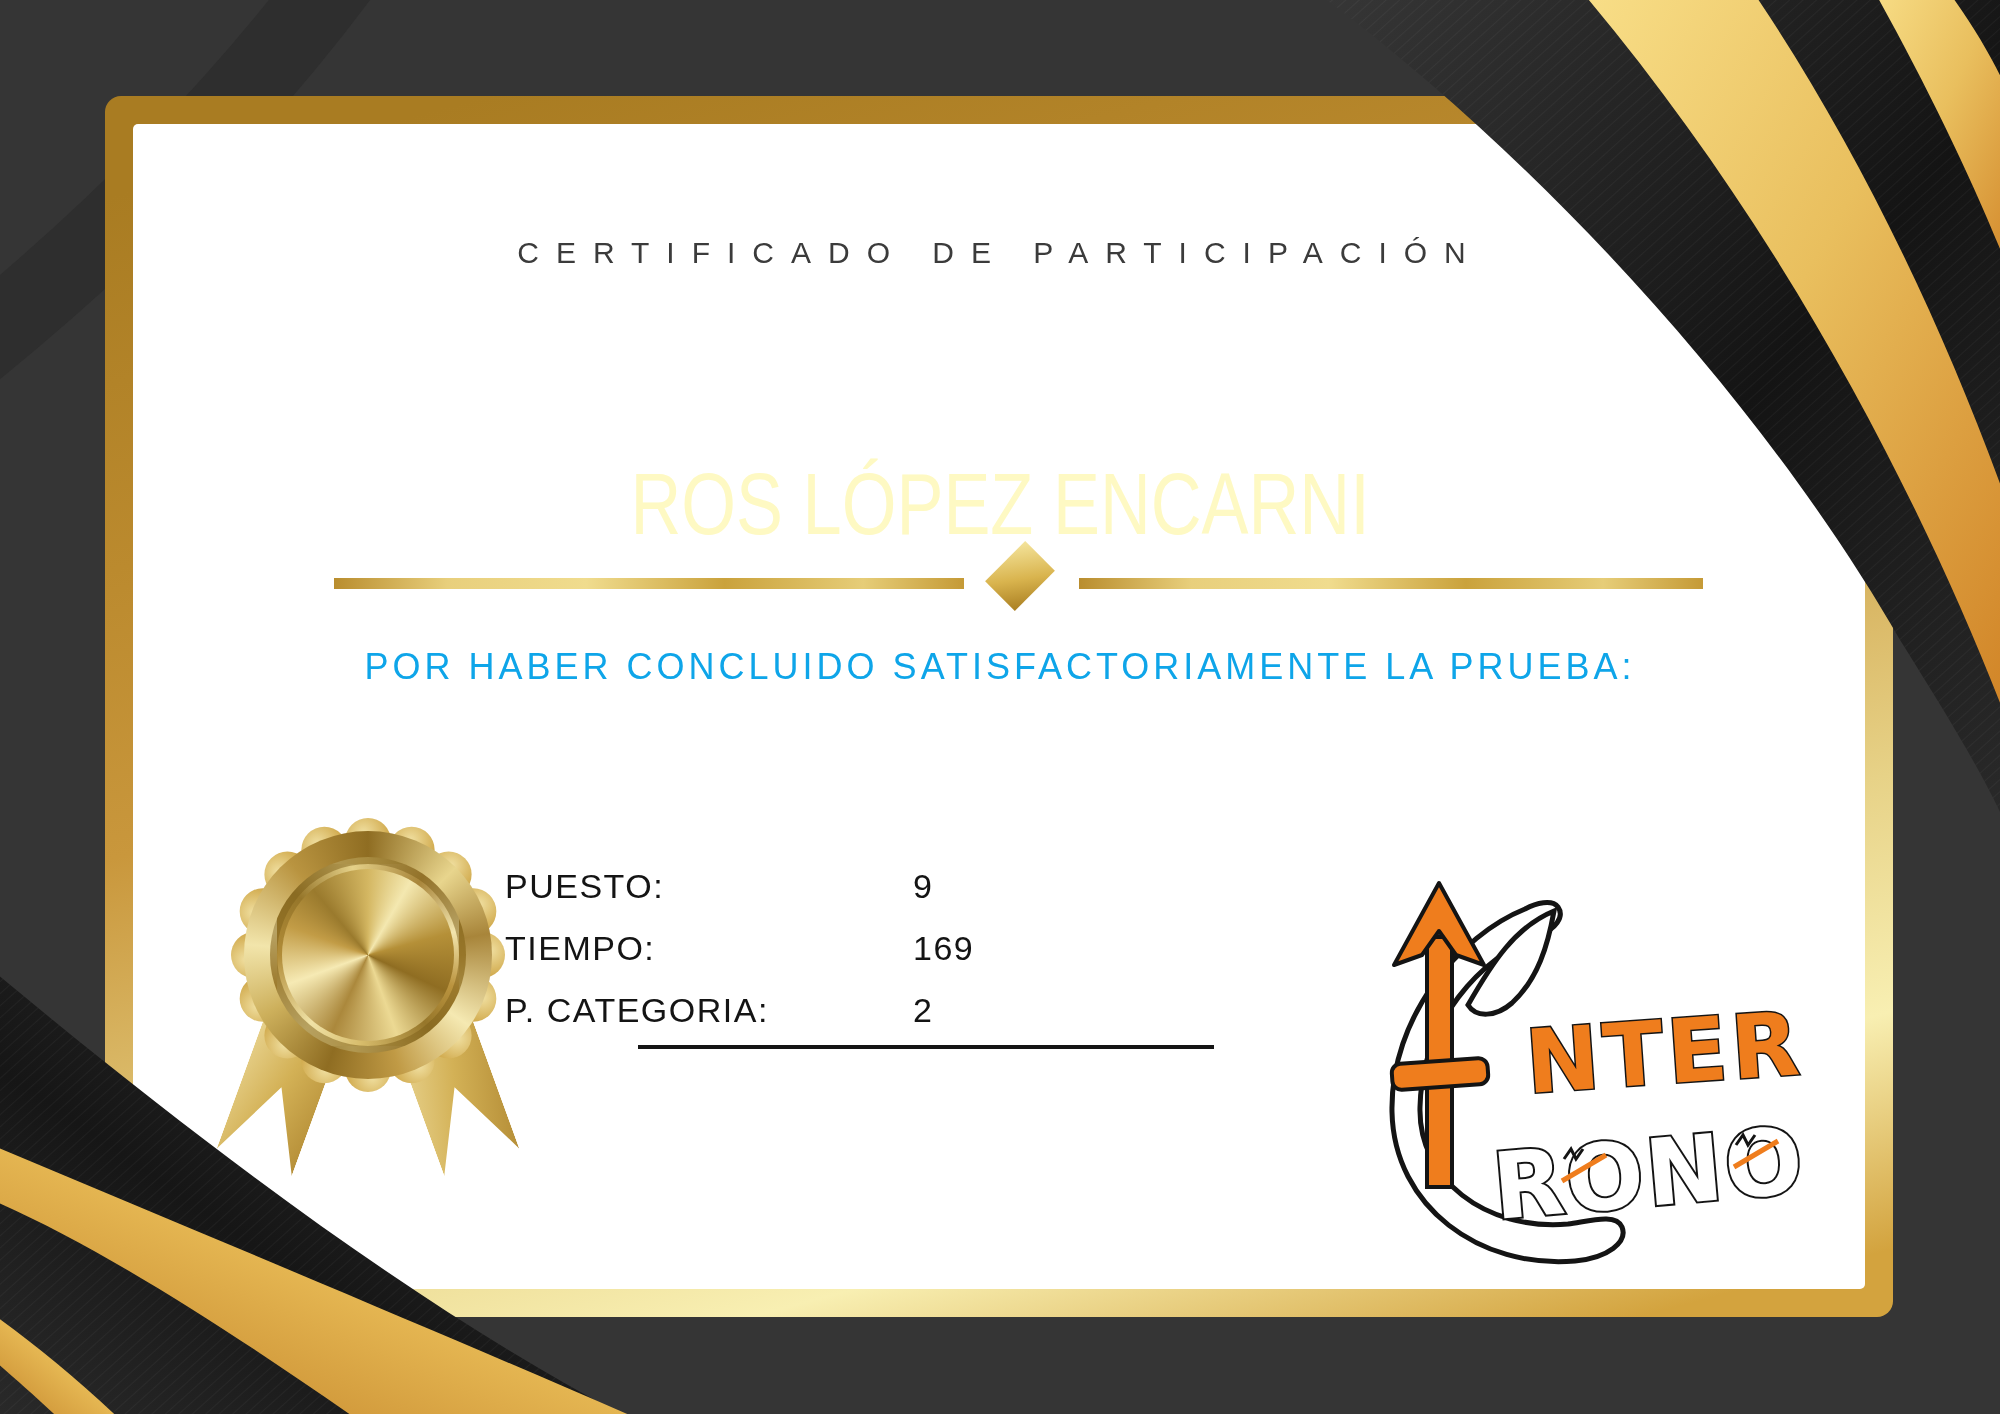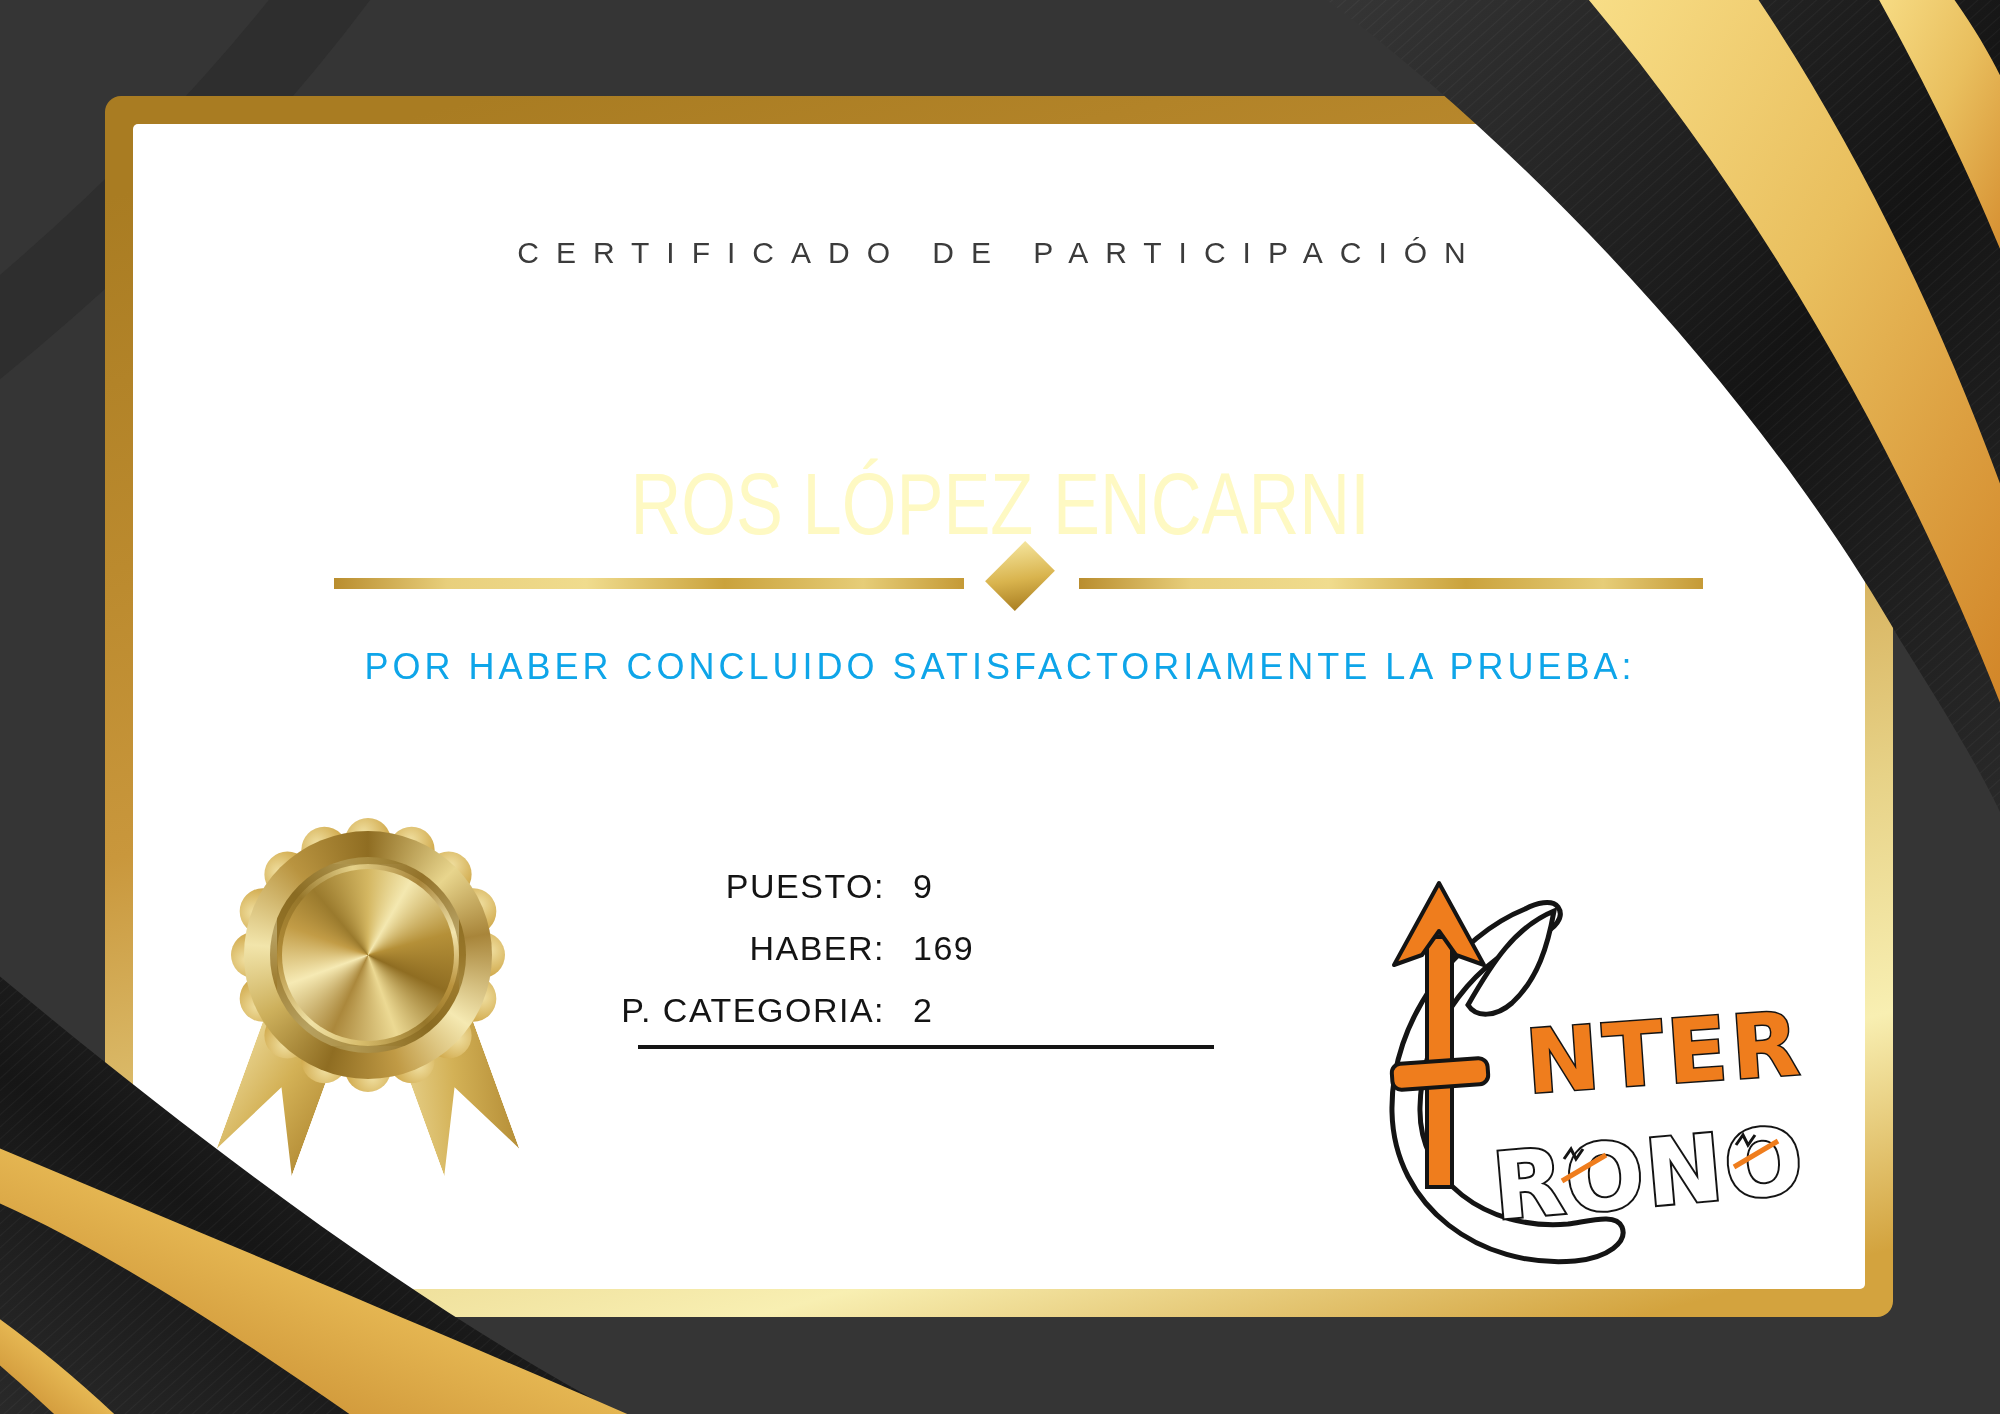--- a/index.html
+++ b/index.html
@@ -51,21 +51,21 @@
     background:linear-gradient(135deg,#f4e49c,#d9b44e 55%,#aa7f22);
     transform:rotate(45deg) scaleY(1.35);
   }
 
   
   .details{
     position:absolute;left:505px;top:843px;
     display:grid;grid-template-columns:380px auto;column-gap:28px;
     font-size:34px;letter-spacing:1.5px;color:#141414;
   }
-  .details .lbl{text-align:right;line-height:62px;}
+  .details .lbl{line-height:62px;}
   .details .val{text-align:left;line-height:62px;}
   .sign-line{
     position:absolute;left:638px;top:1033px;width:576px;height:4px;background:#151515;
   }
 
   
   .medal{position:absolute;left:228px;top:803px;width:280px;height:280px;}
   .ribbon{
     position:absolute;width:80px;height:210px;top:150px;
     background:linear-gradient(105deg,#eedc9e,#d3b156 55%,#b68f38);
@@ -132,21 +132,21 @@
 
     <div class="divider-bar left"></div>
     <div class="divider-diamond"></div>
     <div class="divider-bar right"></div>
 
     <div class="cert-subtitle">POR HABER CONCLUIDO SATISFACTORIAMENTE LA PRUEBA:</div>
 
     <div class="details">
       <div class="lbl">PUESTO:</div>
       <div class="val">9</div>
-      <div class="lbl">HABER:</div>
+      <div class="lbl">TIEMPO:</div>
       <div class="val">169</div>
       <div class="lbl">P. CATEGORIA:</div>
       <div class="val">2</div>
     </div>
 
     <div class="sign-line"></div>
 
     <div class="medal">
       <div class="ribbon rl"></div>
       <div class="ribbon rr"></div>

